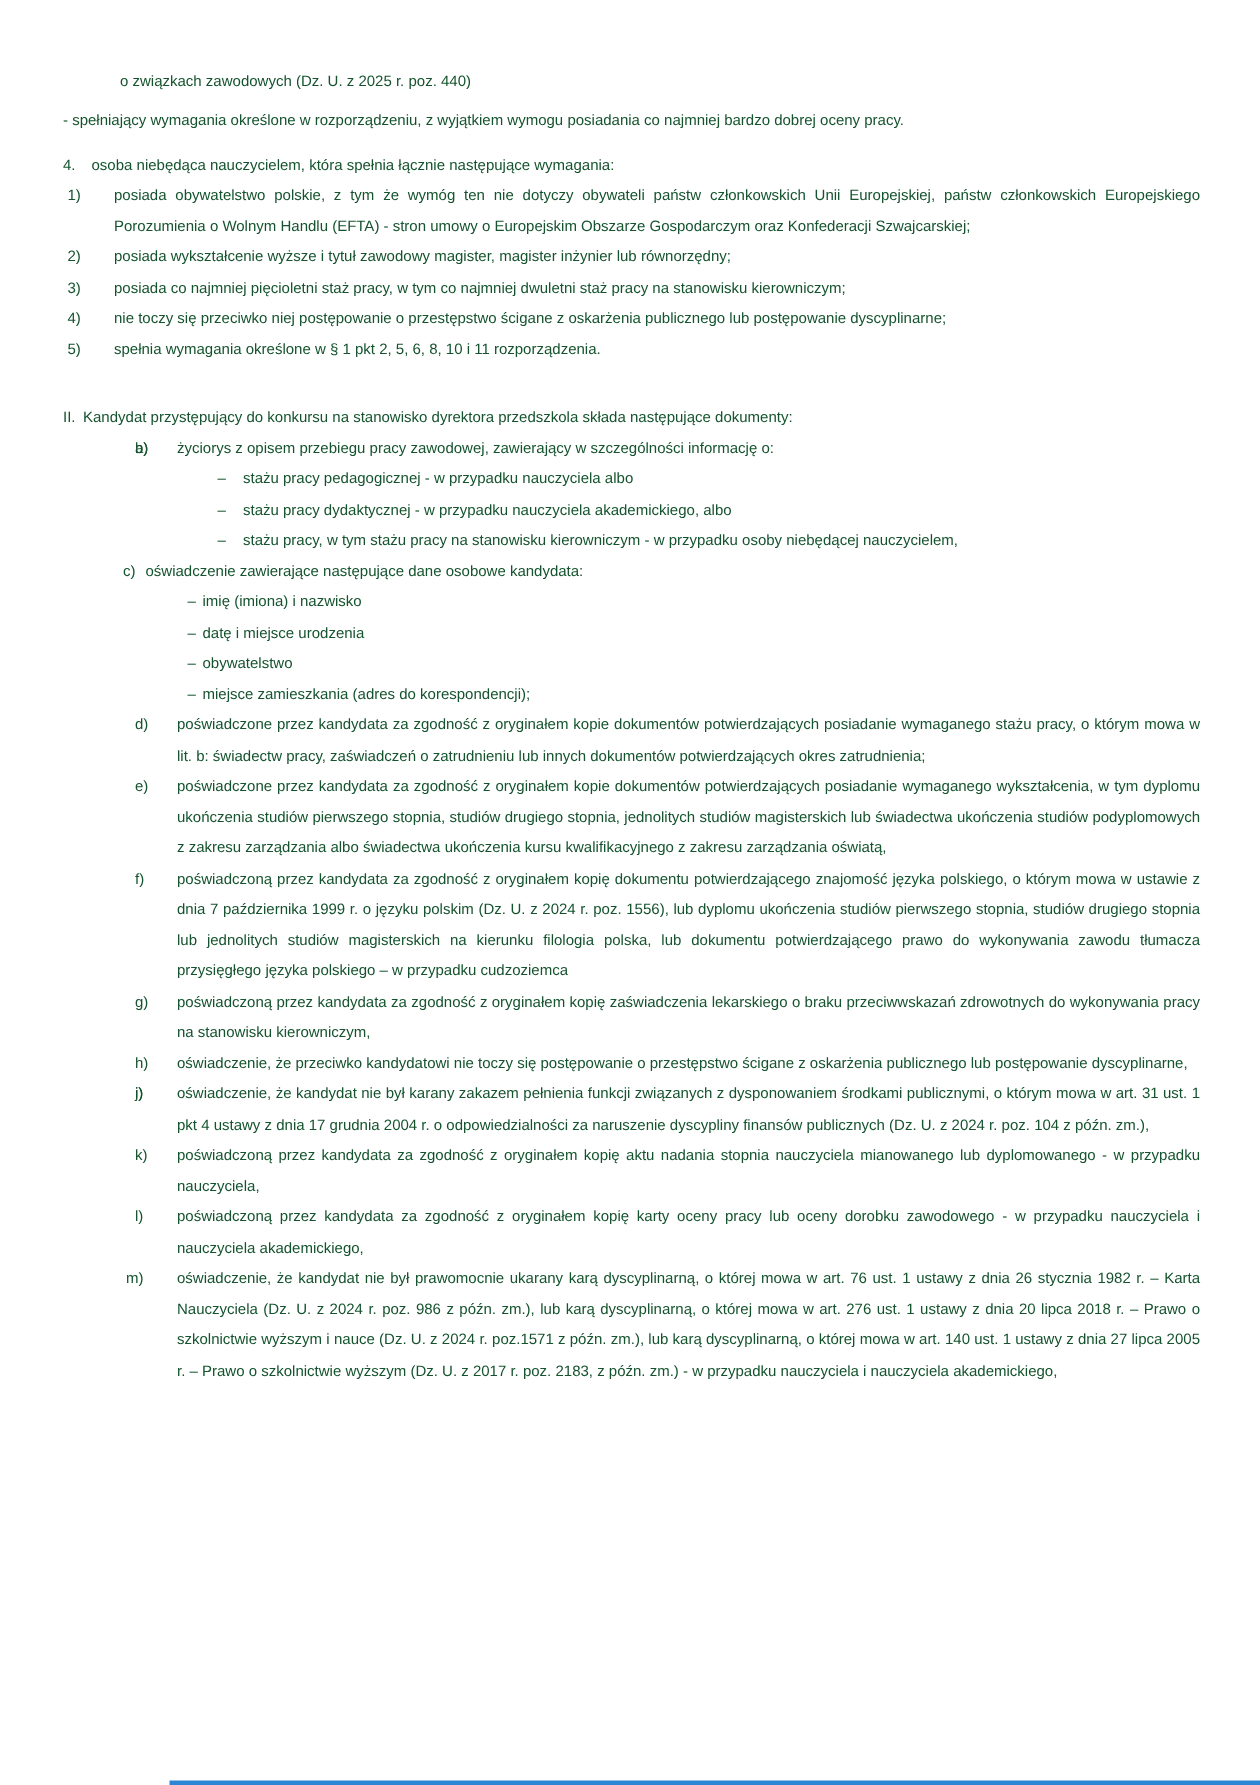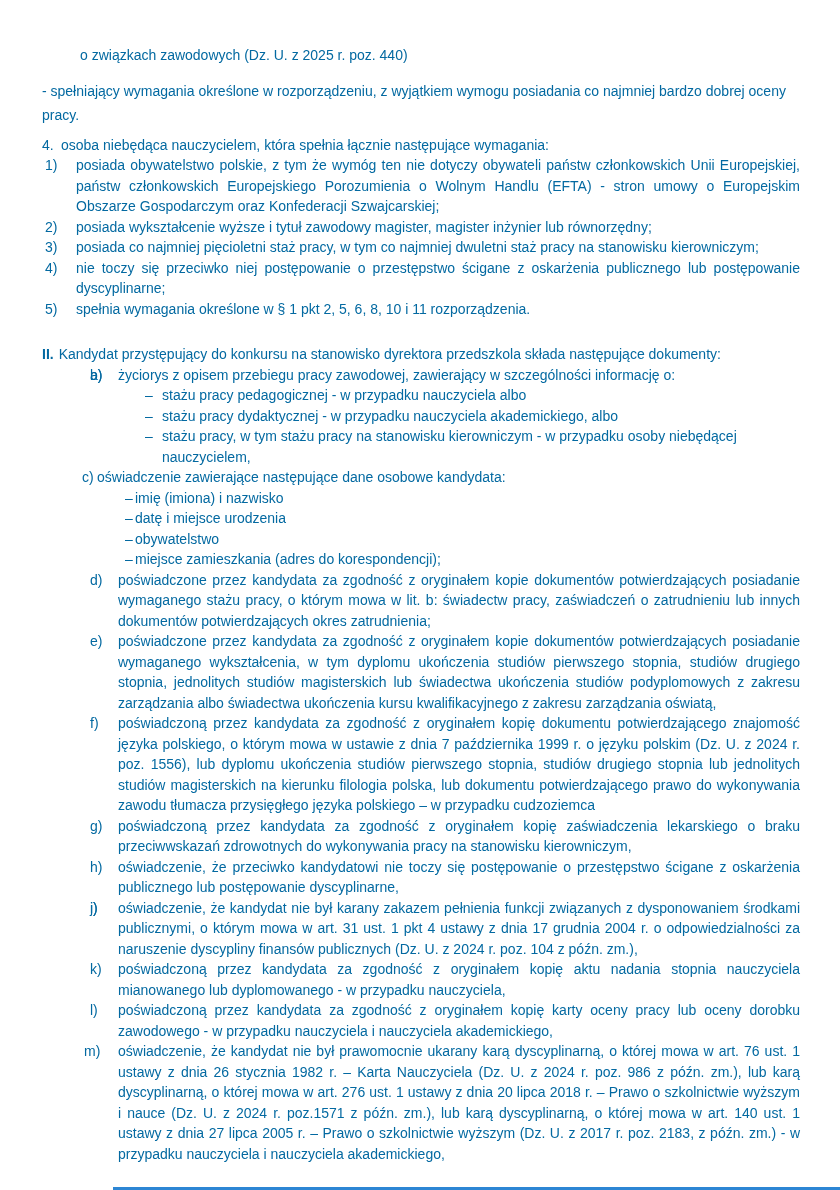--- a/index.html
+++ b/index.html
@@ -7,34 +7,34 @@
     width: 840px; height: 1190px;
     background: #ffffff;
     overflow: hidden;
     font-family: "Liberation Sans", sans-serif;
   }
   .doc {
     position: relative;
     box-sizing: border-box;
     width: 840px; height: 1190px;
     padding: 45px 40px 0 42px;
-    font-size: 14px;
+    font-size: 10px;
     line-height: 20.5px;
-    color: #0369a1;
+    color: #14532d;
   }
   p { margin: 0; }
   .cont { padding-left: 38px; }
-  .intro { line-height: 24px; margin-top: 13px; }
+  .intro { line-height: 24px; margin-top: 3px; }
   .sec4 { margin-top: 8px; }
   .head4 .h4num { display: inline-block; width: 19px; }
   .nitem { position: relative; padding-left: 34px; }
   .nlab { position: absolute; left: 3px; top: 0; }
   .ntxt { display: block; text-align: justify; }
   .sec2 { margin-top: 25px; }
-  .head2 .h2num { font-weight: bold; margin-right: 5px; }
+  .head2 .h2num { font-weight: normal; margin-right: 5px; }
   .litem { position: relative; padding-left: 76px; }
   .llab { position: absolute; left: 48px; top: 0; }
   .ltxt { display: block; text-align: justify; }
   .litem.c-item { padding-left: 55px; }
   .litem.c-item .llab { left: 40px; }
   .litem.m-item .llab { left: 42px; }
   .sub { position: relative; }
   .subB { padding-left: 44px; }
   .subB .dash { position: absolute; left: 27px; top: 0; }
   .subC { padding-left: 38px; }

